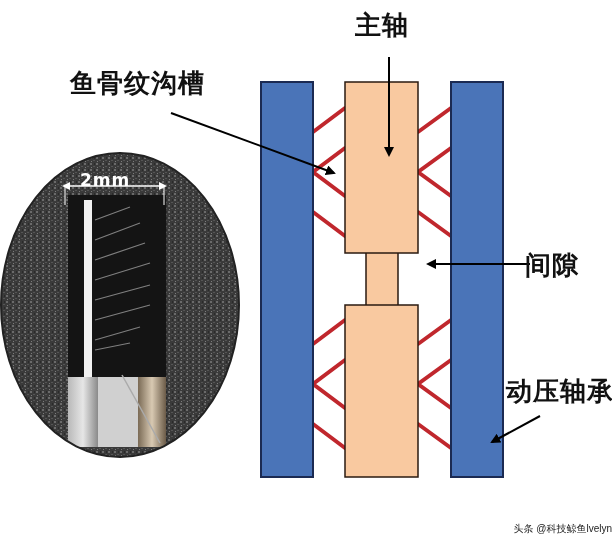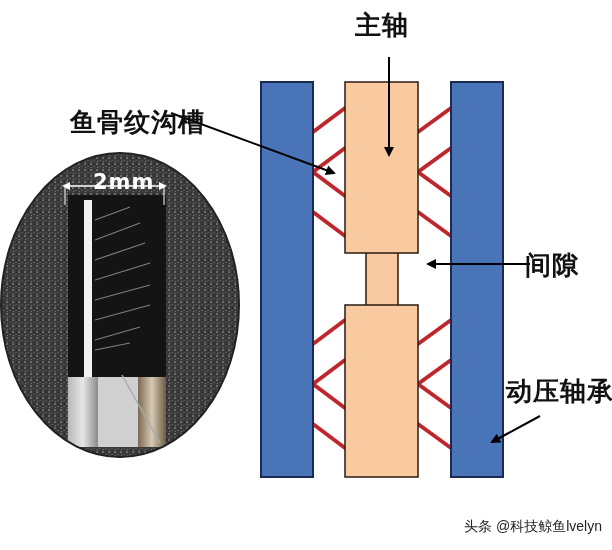--- a/index.html
+++ b/index.html
@@ -1,20 +1,20 @@
 <!DOCTYPE html>
 <html><head>
 <meta charset="utf-8">
 <style>
   html,body{margin:0;padding:0;background:#ffffff;}
   body{width:612px;height:550px;position:relative;overflow:hidden;font-family:"DejaVu Sans","Liberation Sans",sans-serif;}
   .label{position:absolute;color:#111;font-size:26px;font-weight:bold;white-space:nowrap;letter-spacing:1px;}
   #photo{position:absolute;left:0;top:145px;width:240px;height:320px;}
   #diagram{position:absolute;left:0;top:0;width:612px;height:550px;}
-  .watermark{position:absolute;right:10px;bottom:14px;font-size:14px;color:#222;font-family:"Liberation Sans","DejaVu Sans",sans-serif;text-shadow:0 0 2px #fff;}
+  .watermark{position:absolute;right:0;bottom:14px;font-size:10px;color:#222;font-family:"Liberation Sans","DejaVu Sans",sans-serif;text-shadow:0 0 2px #fff;}
 </style>
 </head>
 <body>
 
 <svg id="photo" viewBox="0 0 240 320" xmlns="http://www.w3.org/2000/svg">
   <defs>
     <clipPath id="ovalClip">
         <ellipse cx="120" cy="160" rx="119" ry="152"></ellipse>
       </clipPath>
     <pattern id="noise" width="6" height="6" patternUnits="userSpaceOnUse">
@@ -59,21 +59,21 @@
     <line x1="122" y1="230" x2="160" y2="298" stroke="#aaa" stroke-width="1.5"></line>
   </g>
   <ellipse cx="120" cy="160" rx="119" ry="152" fill="none" stroke="#222" stroke-width="2"></ellipse>
 
   <line x1="65" y1="41" x2="164" y2="41" stroke="#ffffff" stroke-width="1.6"></line>
   <polygon points="62,41 70,37 70,45" fill="#fff"></polygon>
   <polygon points="167,41 159,37 159,45" fill="#fff"></polygon>
   <line x1="65" y1="41" x2="65" y2="60" stroke="#fff" stroke-width="1"></line>
   <line x1="164" y1="41" x2="164" y2="60" stroke="#fff" stroke-width="1"></line>
 </svg>
-<div style="position:absolute;left:93px;top:170px;color:#fff;font-weight:bold;font-size:21px;letter-spacing:1px;">2mm</div>
+<div style="position:absolute;left:80px;top:170px;color:#fff;font-weight:bold;font-size:17px;letter-spacing:1px;">2mm</div>
 
 <svg id="diagram" viewBox="0 0 612 550" xmlns="http://www.w3.org/2000/svg">
   <defs>
     <marker id="arrowhead" markerWidth="10" markerHeight="10" refX="8" refY="5" orient="auto" markerUnits="userSpaceOnUse">
       <polygon points="0,0 10,5 0,10" fill="#000"></polygon>
     </marker>
   </defs>
 
   <g stroke="#c0272d" stroke-width="4" fill="none" stroke-linecap="round">
 
@@ -101,17 +101,17 @@
   <rect x="345" y="82" width="73" height="171" fill="#f9c9a0" stroke="#2a1a10" stroke-width="1.5"></rect>
   <rect x="345" y="305" width="73" height="172" fill="#f9c9a0" stroke="#2a1a10" stroke-width="1.5"></rect>
 
   <line x1="389" y1="57" x2="389" y2="155" stroke="#000" stroke-width="2" marker-end="url(#arrowhead)"></line>
   <line x1="171" y1="113" x2="334" y2="173" stroke="#000" stroke-width="2" marker-end="url(#arrowhead)"></line>
   <line x1="530" y1="264" x2="428" y2="264" stroke="#000" stroke-width="2" marker-end="url(#arrowhead)"></line>
   <line x1="540" y1="416" x2="492" y2="442" stroke="#000" stroke-width="2" marker-end="url(#arrowhead)"></line>
 </svg>
 
 <div class="label" style="left:355px;top:8px;">主轴</div>
-<div class="label" style="left:70px;top:66px;margin-top:39px;">鱼骨纹沟槽</div>
+<div class="label" style="left:70px;top:66px;">鱼骨纹沟槽</div>
 <div class="label" style="left:525px;top:248px;">间隙</div>
 <div class="label" style="left:506px;top:374px;">动压轴承</div>
 
 <div class="watermark">头条 @科技鲸鱼lvelyn</div>
 
 </body></html>

